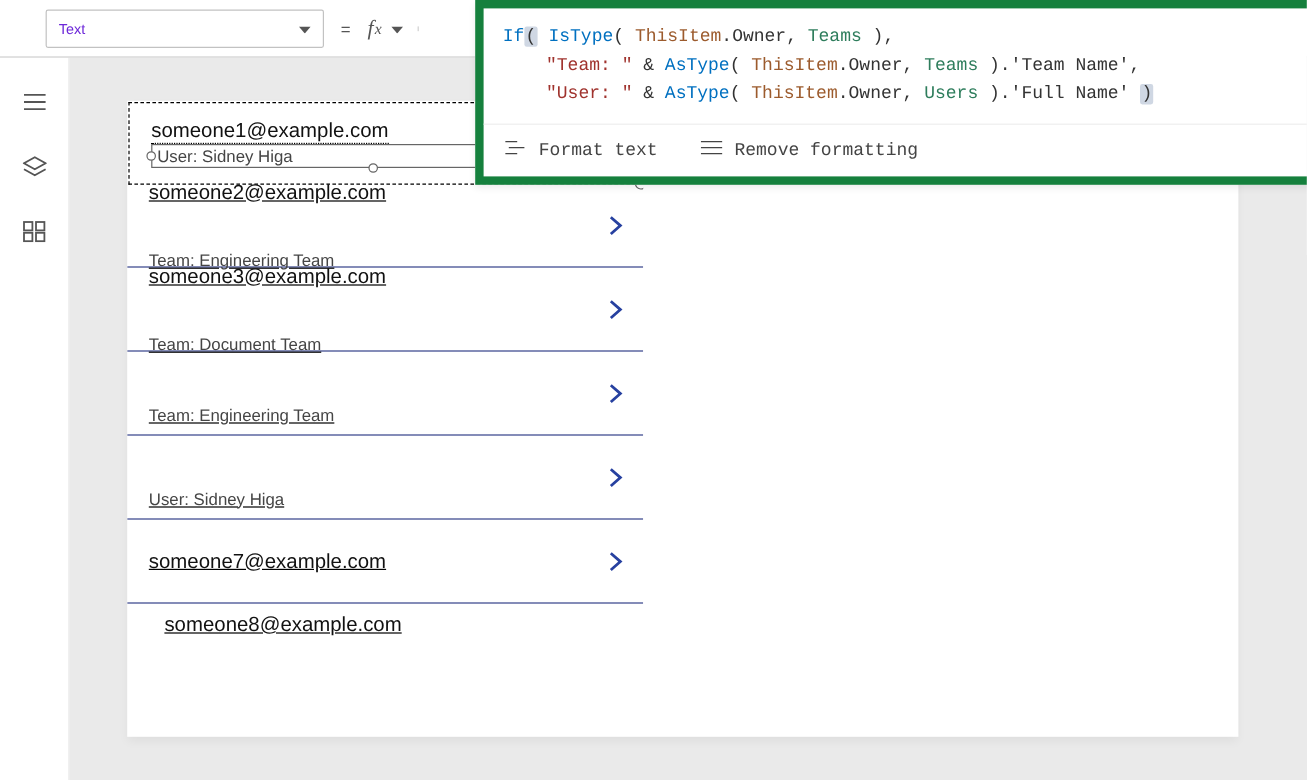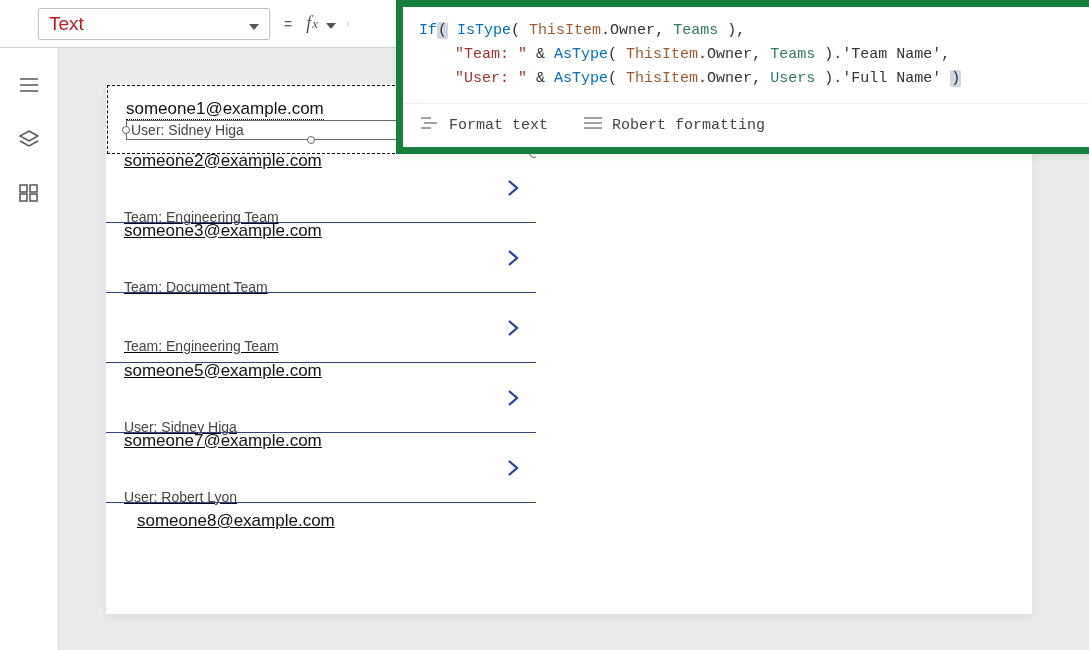--- a/index.html
+++ b/index.html
@@ -23,22 +23,22 @@
     }
     .prop-select {
       width: 232px;
       height: 32px;
       border: 1px solid #c2c2c2;
       background: #fff;
       display: flex;
       align-items: center;
       justify-content: space-between;
       padding: 0 10px;
-      font-size: 19px;
-      color: #b91c1c;
+      font-size: 12px;
+      color: #6d28d9;
       border-radius: 2px;
     }
     .prop-select svg { width: 10px; height: 6px; fill: #555; }
     .eq-sign {
       color: #555;
       margin: 0 14px;
       font-size: 14px;
     }
     .fx-label {
       display: flex;
@@ -264,21 +264,21 @@
       <span>Format text</span>
     </div>
     <div class="format-item">
       <span>
         <svg viewBox="0 0 18 14">
             <line x1="0" y1="2" x2="18" y2="2"></line>
             <line x1="0" y1="7" x2="18" y2="7"></line>
             <line x1="0" y1="12" x2="18" y2="12"></line>
           </svg>
       </span>
-      <span>Robert formatting</span>
+      <span>Remove formatting</span>
     </div>
   </div>
 </div>
 
 <div class="left-rail">
   <div class="rail-icon">
     <svg viewBox="0 0 20 18">
         <line x1="1" y1="3" x2="19" y2="3"></line>
         <line x1="1" y1="9" x2="19" y2="9"></line>
         <line x1="1" y1="15" x2="19" y2="15"></line>
@@ -339,31 +339,29 @@
           <div class="row">
             <div class="texts">
               <span class="subtitle">Team: Engineering Team</span>
             </div>
             <span class="chevron"><svg viewBox="0 0 18 18">
                 <polyline points="5,2 13,9 5,16"></polyline>
               </svg></span>
           </div>
           <div class="row">
             <div class="texts">
-              <span class="title">someone5@example.com</span>
               <span class="subtitle">User: Sidney Higa</span>
             </div>
             <span class="chevron"><svg viewBox="0 0 18 18">
                 <polyline points="5,2 13,9 5,16"></polyline>
               </svg></span>
           </div>
           <div class="row">
             <div class="texts">
               <span class="title">someone7@example.com</span>
-              <span class="subtitle">User: Robert Lyon</span>
             </div>
             <span class="chevron"><svg viewBox="0 0 18 18">
                 <polyline points="5,2 13,9 5,16"></polyline>
               </svg></span>
           </div>
           <div class="partial-row">
             <span class="title">someone8@example.com</span>
           </div>
         </div>
     </div>

